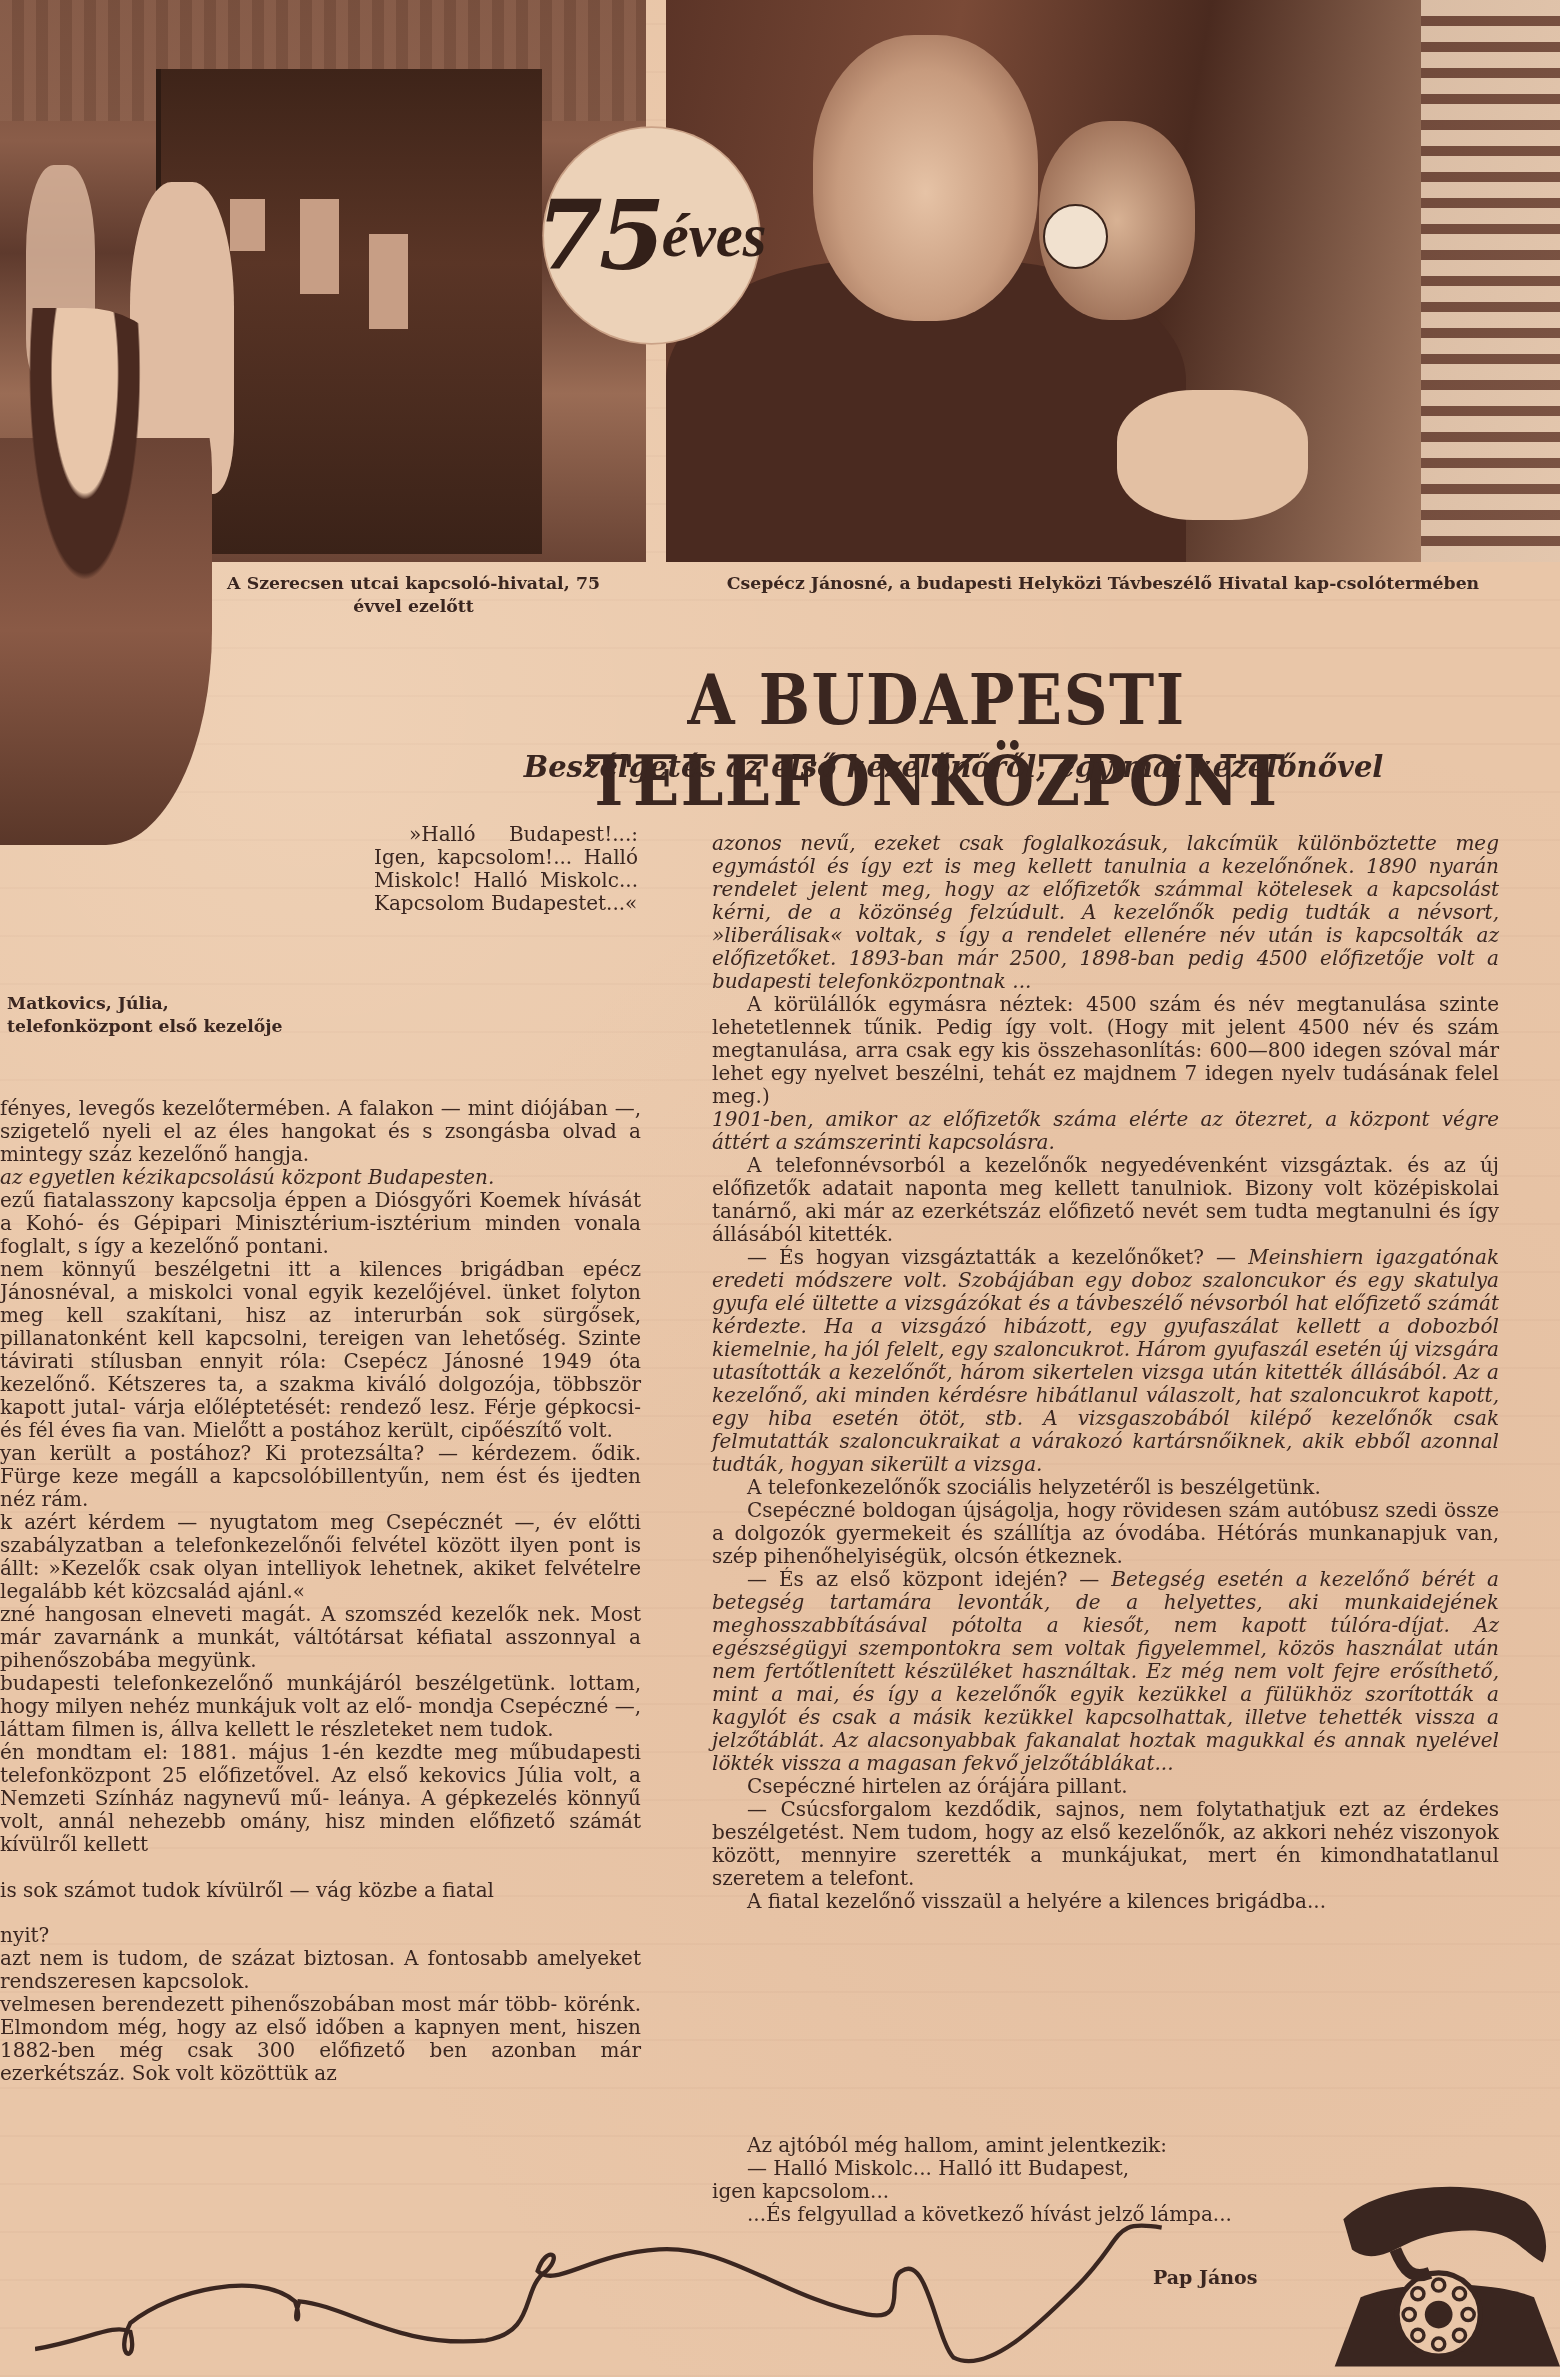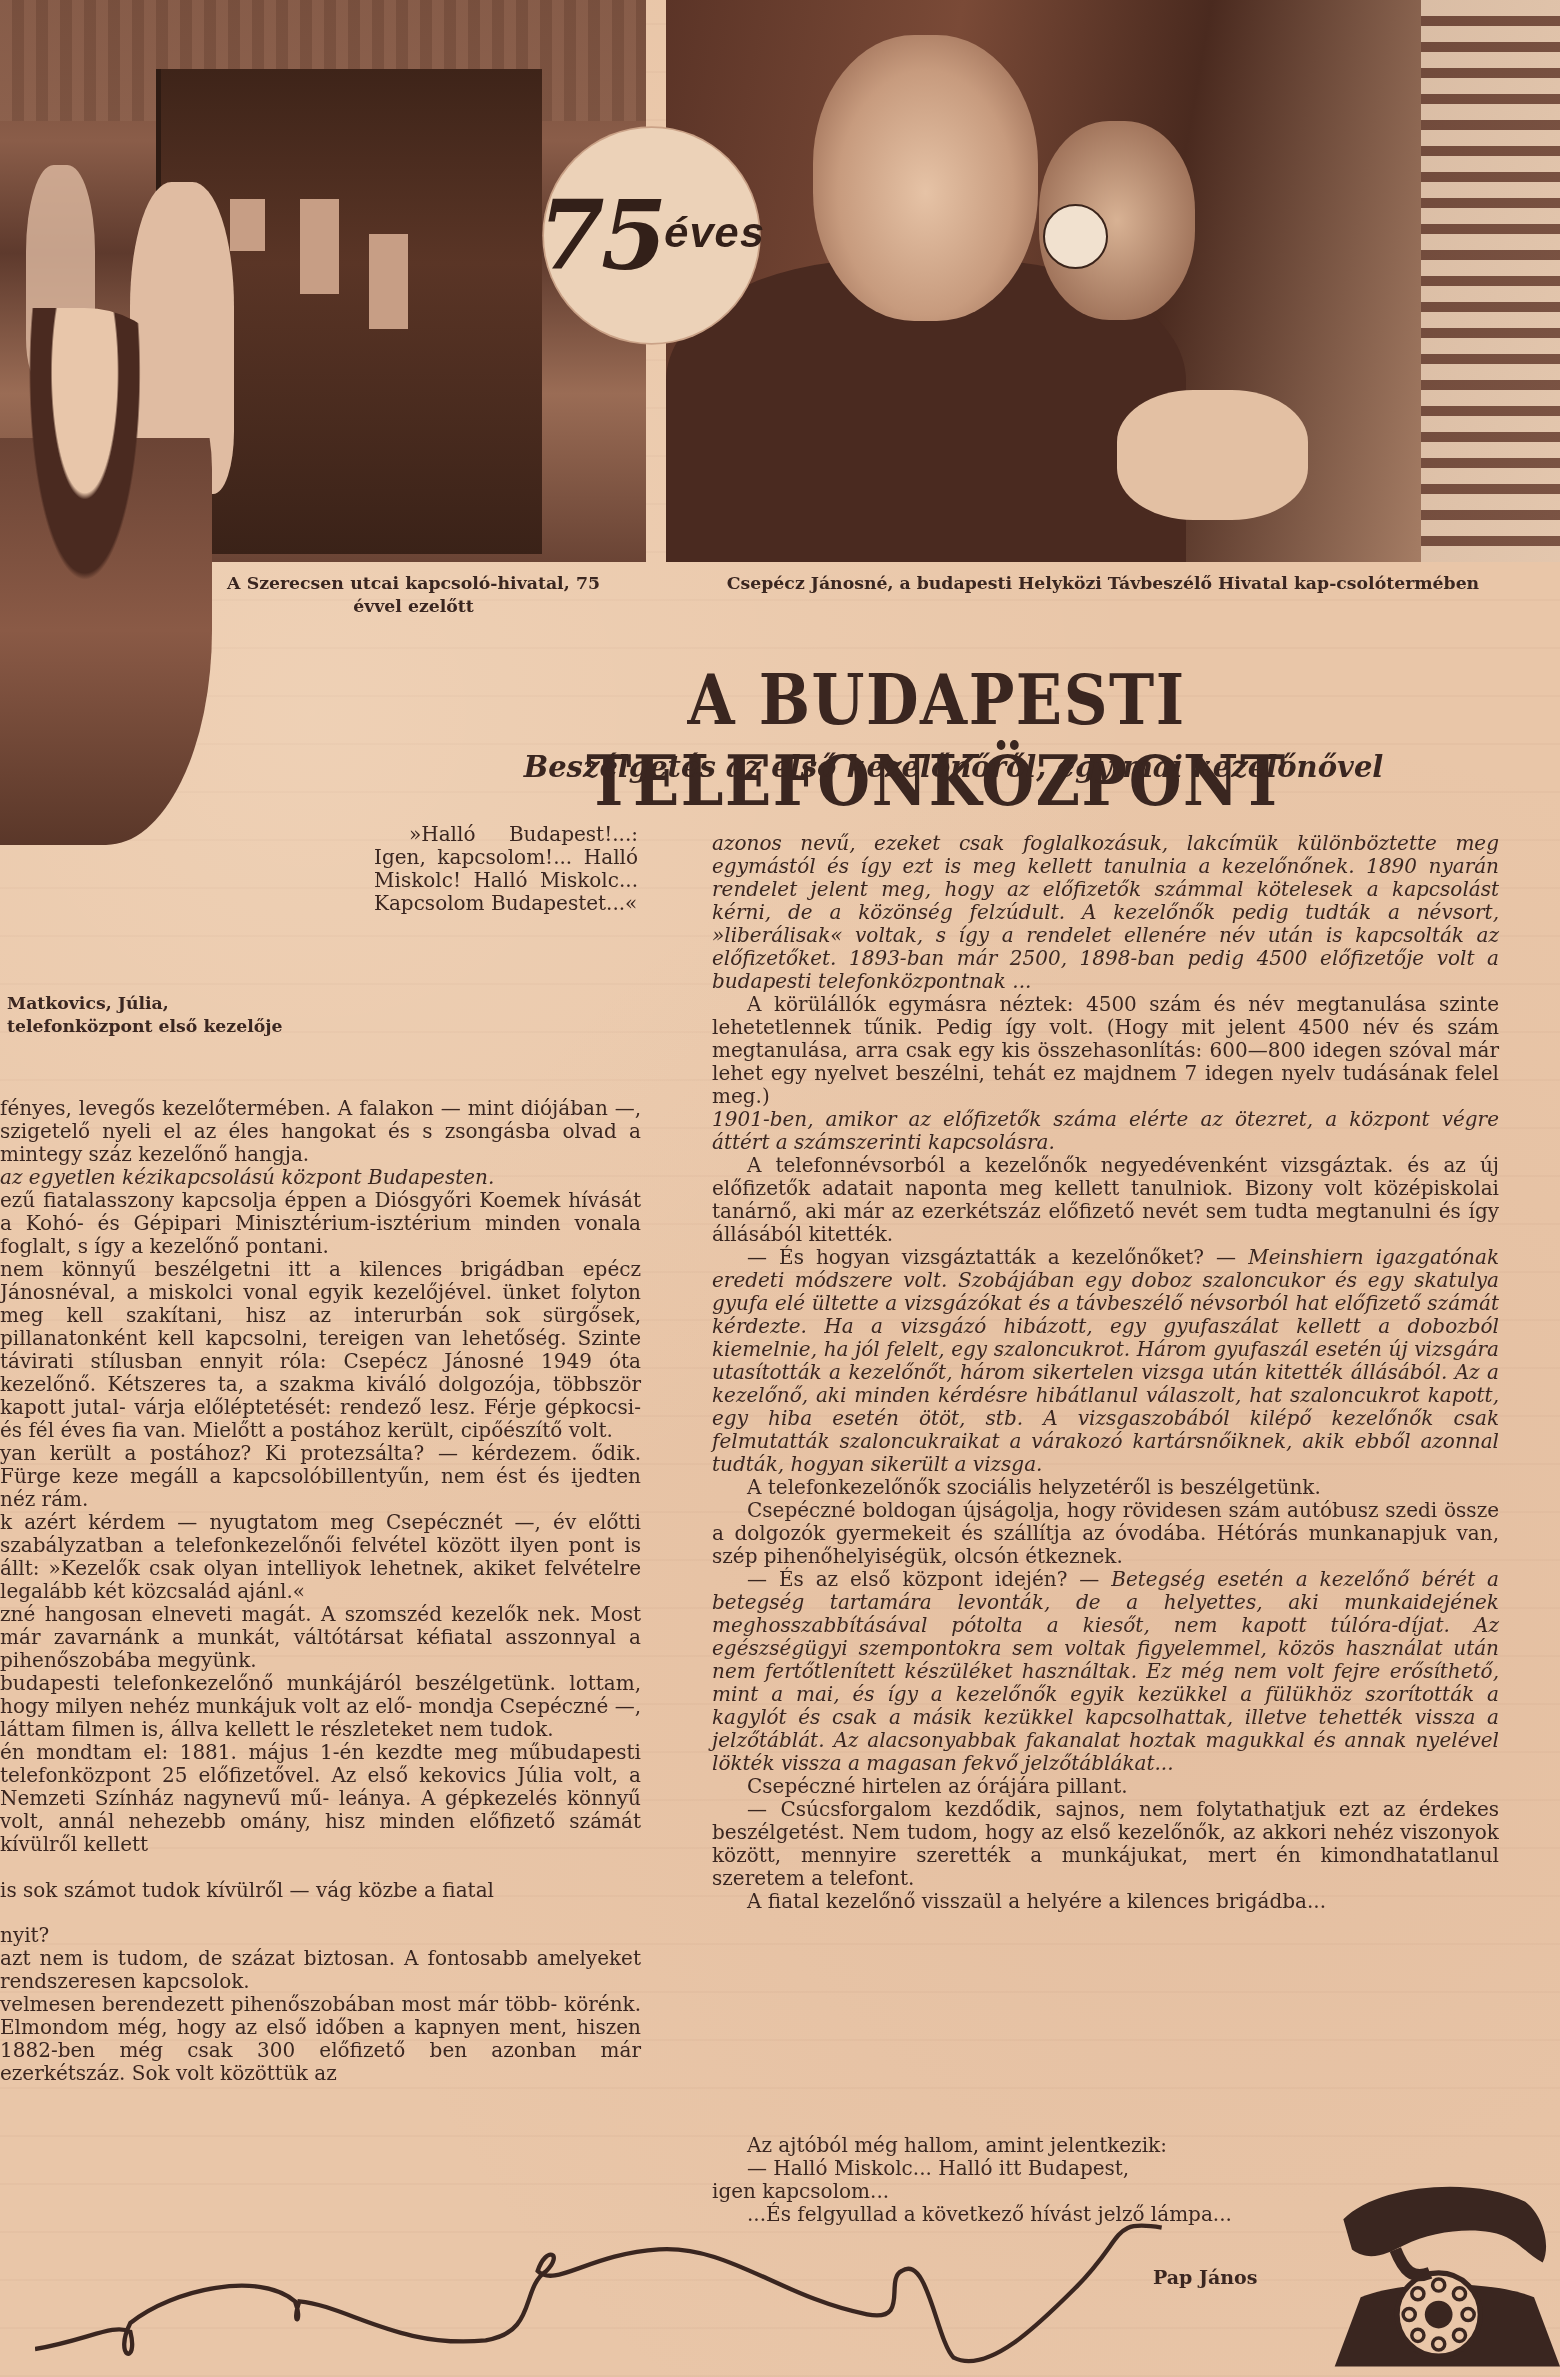--- a/index.html
+++ b/index.html
@@ -35,21 +35,21 @@
        background:#f1e1cf;border:2.6px solid #3a241b;}
   .photo-new .hands{position:absolute;left:451px;top:390px;width:191px;height:130px;border-radius:40%;background:#e3c0a3;}
   .portrait{position:absolute;left:0;top:308px;width:212px;height:537px;
        background:radial-gradient(ellipse at 40% 12%,#e8c6aa 0 18%,#4a2a20 19% 30%,transparent 31%),
                   linear-gradient(180deg,transparent 0 130px,#6b4435 130px,#8a5a46 60%,#5a3729 100%);
        border-radius:0 60% 50% 0/0 30% 40% 0;}
   .badge{position:absolute;left:544px;top:128px;width:215px;height:215px;border-radius:50%;
        background:#ecd2b8;display:flex;flex-direction:row;align-items:center;justify-content:center;
        box-shadow:0 0 0 1.7px #caa287;}
   .badge .num{font-family:"DejaVu Serif",serif;font-weight:bold;font-style:italic;font-size:95px;line-height:82px;color:#332019;letter-spacing:-3.5px;}
-  .badge .eves{font-family:Liberation Mono, monospace;font-weight:bold;font-style:italic;font-size:42px;line-height:52px;color:#332019;}
+  .badge .eves{font-family:Liberation Serif, serif;font-weight:bold;font-style:italic;font-size:61px;line-height:52px;color:#332019;}
   .caption{position:absolute;font-family:"DejaVu Serif",serif;font-weight:bold;font-size:17.3px;line-height:23.4px;color:#3a2620;}
   .cap-old{left:227px;top:572px;width:373px;text-align:justify;text-align-last:center;}
   .cap-new{left:711px;top:572px;width:784px;text-align:center;}
   .cap-portrait{left:7px;top:992px;width:373px;}
   .headline{position:absolute;left:373px;top:659px;width:1127px;text-align:center;
        font-family:"DejaVu Serif",serif;font-weight:bold;font-size:69px;letter-spacing:1.7px;
        transform:scaleX(.88);transform-origin:center;color:#3a2620;}
   .subhead{position:absolute;left:451px;top:750px;width:1005px;text-align:center;
        font-family:"DejaVu Serif",serif;font-weight:bold;font-style:italic;font-size:29px;color:#3a2620;}
   .col{position:absolute;font-family:"DejaVu Serif",serif;font-size:20px;line-height:23px;text-align:justify;color:#3a2620;}

